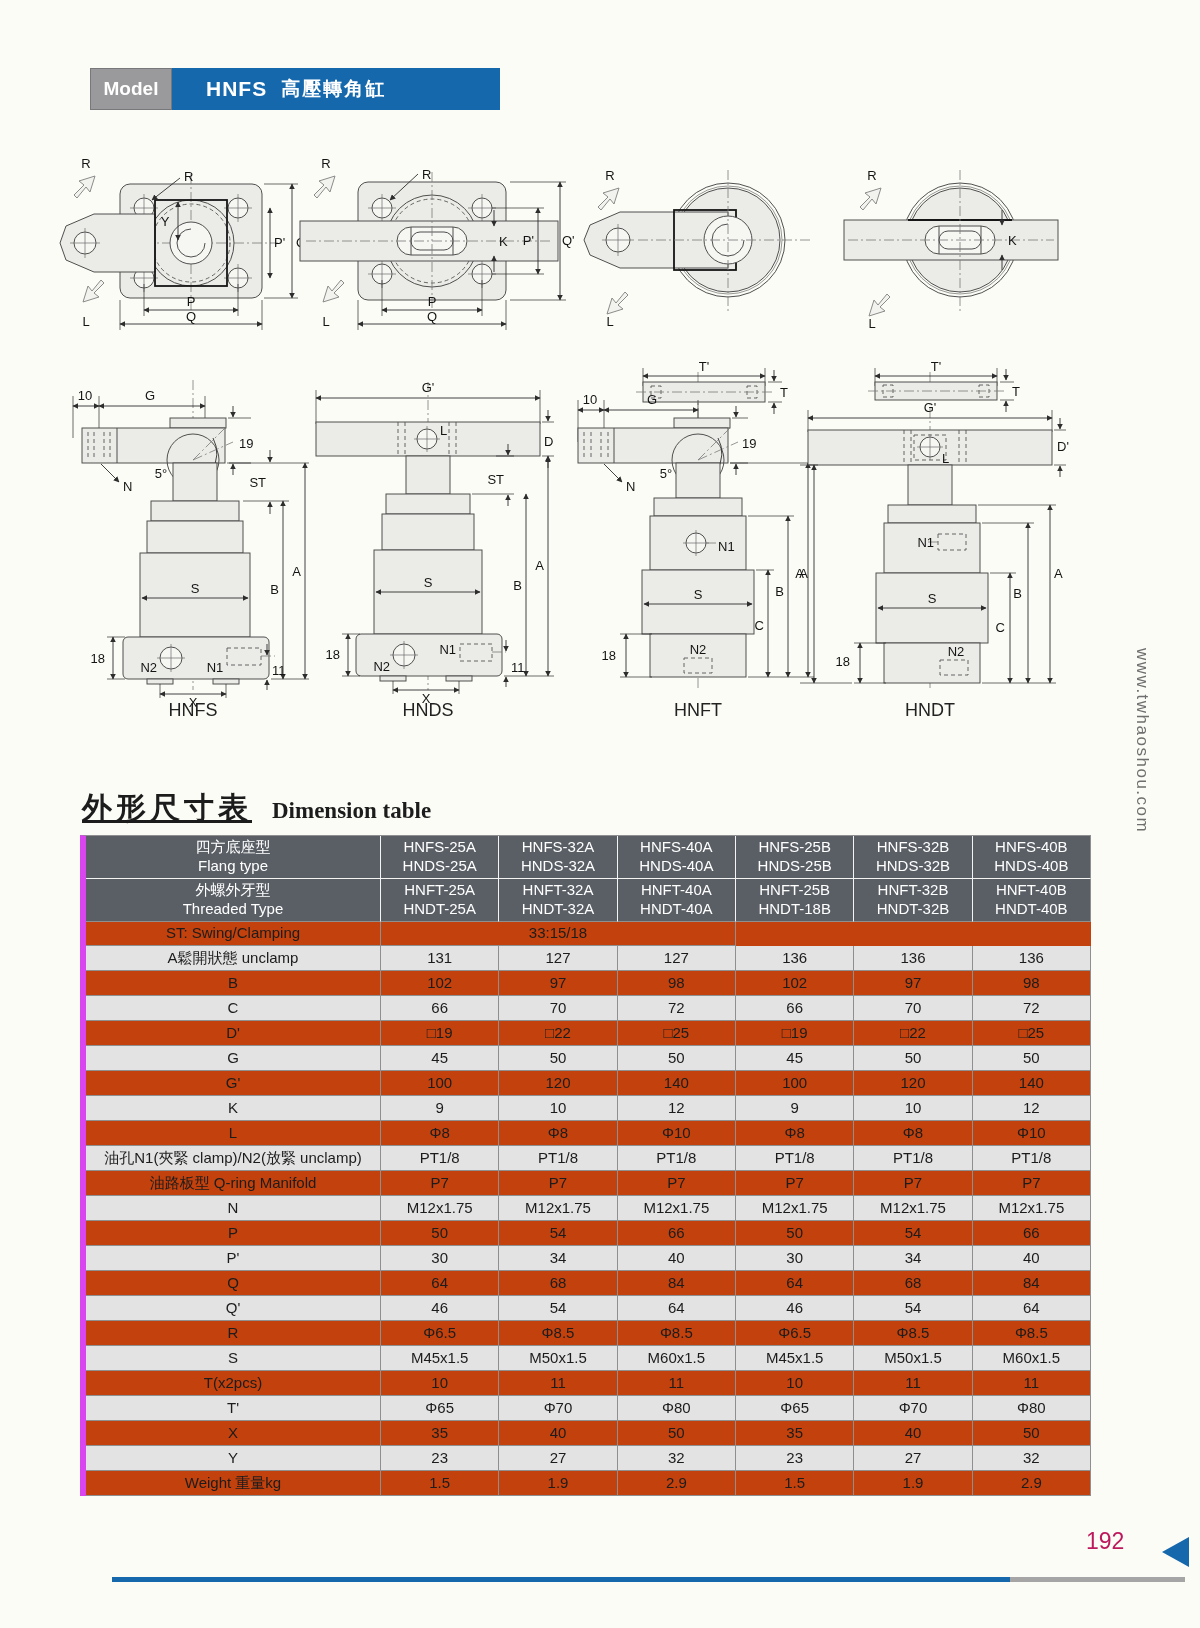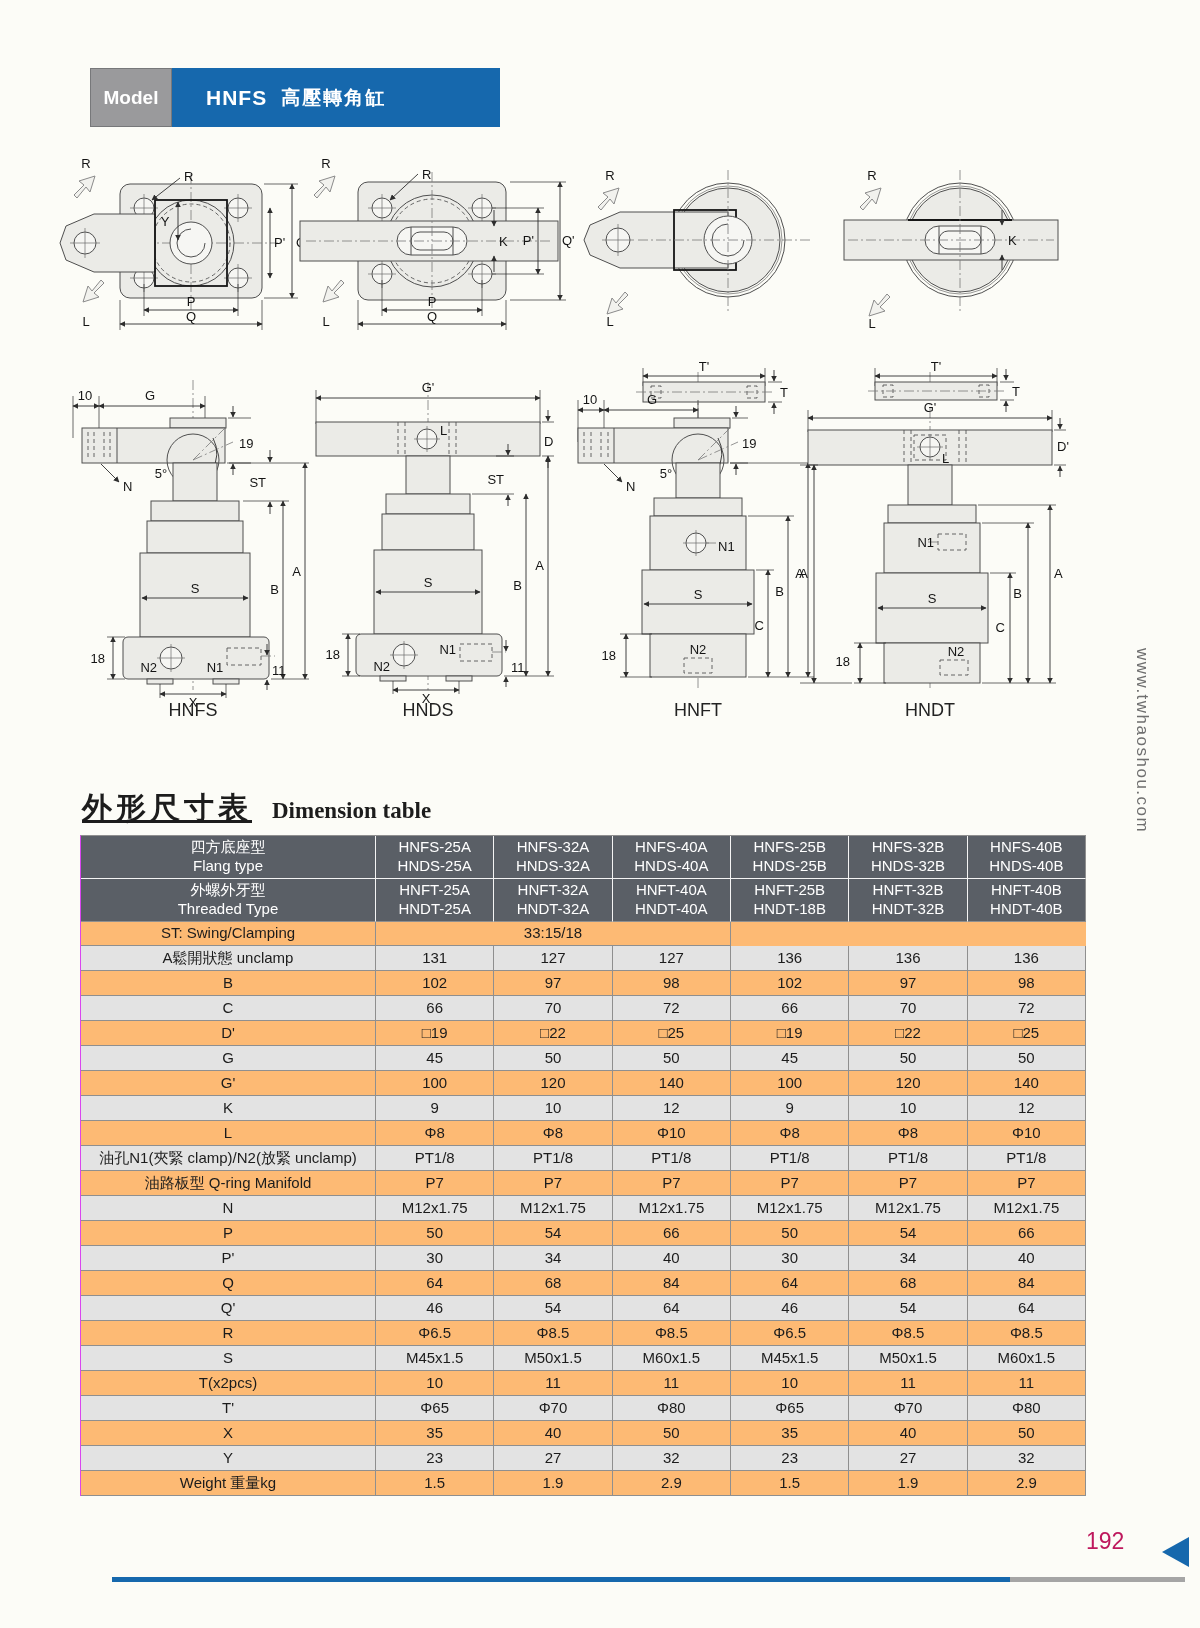--- a/index.html
+++ b/index.html
@@ -1,20 +1,20 @@
 <!DOCTYPE html>
 <html><head>
 <meta charset="utf-8">
 <style>
   html,body{margin:0;padding:0;}
   body{width:1200px;height:1628px;position:relative;background:#fcfcf7;
        font-family:"Liberation Sans",sans-serif;color:#1c1c1c;}
 
   
-  .topbar{position:absolute;left:90px;top:68px;height:59px;display:flex;}
+  .topbar{position:absolute;left:90px;top:68px;height:42px;display:flex;}
   .model-box{width:82px;background:#9a9a9c;border:1px solid #77787a;box-sizing:border-box;
              color:#fff;font-weight:bold;font-size:19px;display:flex;align-items:center;justify-content:center;}
   .model-title{width:328px;background:#1668ad;color:#fff;display:flex;align-items:center;
                font-weight:bold;box-sizing:border-box;padding-left:34px;}
   .model-title .code{font-size:21px;letter-spacing:1px;}
   .model-title .desc{font-size:19px;margin-left:14px;letter-spacing:2px;}
 
   
   .fig{position:absolute;overflow:visible;}
   .shape{fill:#ebebe7;stroke:#4f4f4f;stroke-width:1;}
@@ -32,22 +32,22 @@
   .cap{font:18px "Liberation Sans",sans-serif;fill:#222;text-anchor:middle;}
   .barrow{fill:#f2f2ee;stroke:#8b8b8b;stroke-width:1;}
 
   
   .dim-heading{position:absolute;left:82px;top:788px;margin:0;font-family:"Liberation Serif",serif;}
   .dim-heading .zh{font-size:30px;font-weight:bold;letter-spacing:4px;text-decoration:underline;}
   .dim-heading .en{font-size:23px;font-weight:bold;margin-left:14px;}
 
   
   .dim-table{position:absolute;left:80px;top:835px;width:1005px;
-             border-left:1px solid #d946ef;border-top:1px solid #8f8f8f;font-size:15px;}
-  .tr{display:grid;grid-template-columns:295px repeat(6,1fr);height:25px;background:#fdba74;}
+             border-left:6px solid #d946ef;border-top:1px solid #8f8f8f;font-size:15px;}
+  .tr{display:grid;grid-template-columns:295px repeat(6,1fr);height:25px;background:#c2410c;}
   .tr.h{height:43px;background:#5a5f66;color:#fff;}
   .tr.st-row{grid-template-columns:295px repeat(2,1fr);height:24px;}
   .tr.shade{background:#e3e3e3;}
   .td{border-right:1px solid #8f8f8f;border-bottom:1px solid #8f8f8f;
       display:flex;flex-direction:column;align-items:center;justify-content:center;
       line-height:1.25;white-space:nowrap;overflow:hidden;}
   .tr.h .td{border-right:1px solid #f4f4f4;border-bottom:1px solid #f4f4f4;}
   .tr.h .td:last-child{border-right:1px solid #8f8f8f;}
   .tr.h:nth-child(2) .td{border-bottom:1px solid #8f8f8f;}
 

